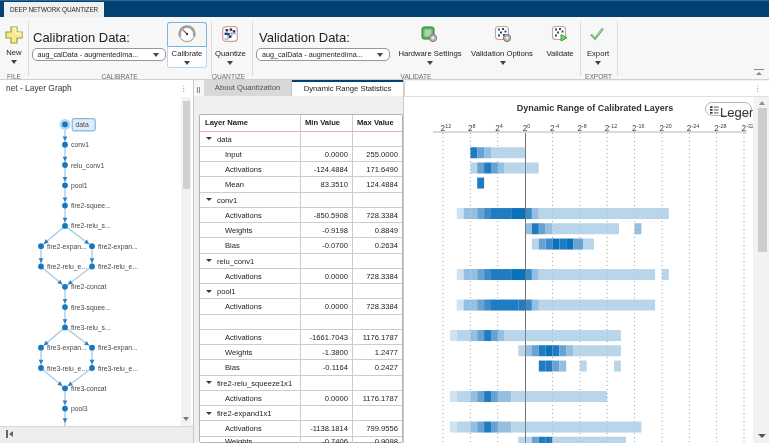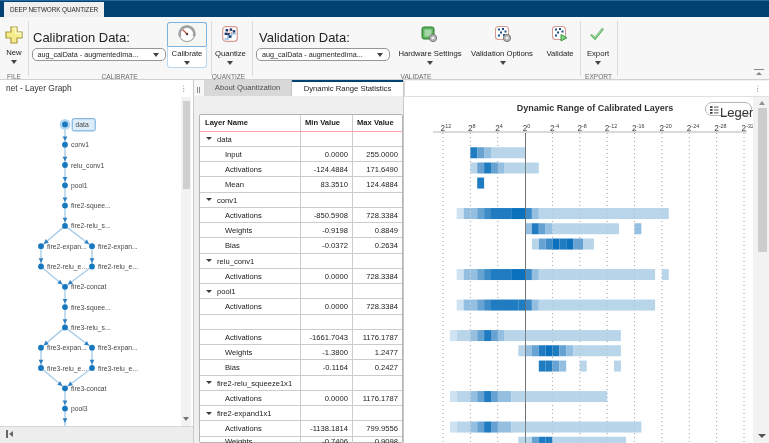--- a/index.html
+++ b/index.html
@@ -286,21 +286,21 @@
       <div class="c2">-850.5908</div>
       <div class="c3">728.3384</div>
     </div>
 <div class="trow" style="top:108px">
       <div class="c1 cname">Weights</div>
       <div class="c2">-0.9198</div>
       <div class="c3">0.8849</div>
     </div>
 <div class="trow" style="top:123.25px">
       <div class="c1 cname">Bias</div>
-      <div class="c2">-0.0372</div>
+      <div class="c2">-0.0700</div>
       <div class="c3">0.2634</div>
     </div>
 <div class="trow" style="top:138.5px">
       <div class="c1 gname"><span class="tri"></span>relu_conv1</div>
       <div class="c2"></div>
       <div class="c3"></div>
     </div>
 <div class="trow" style="top:153.75px">
       <div class="c1 cname">Activations</div>
       <div class="c2">0.0000</div>

